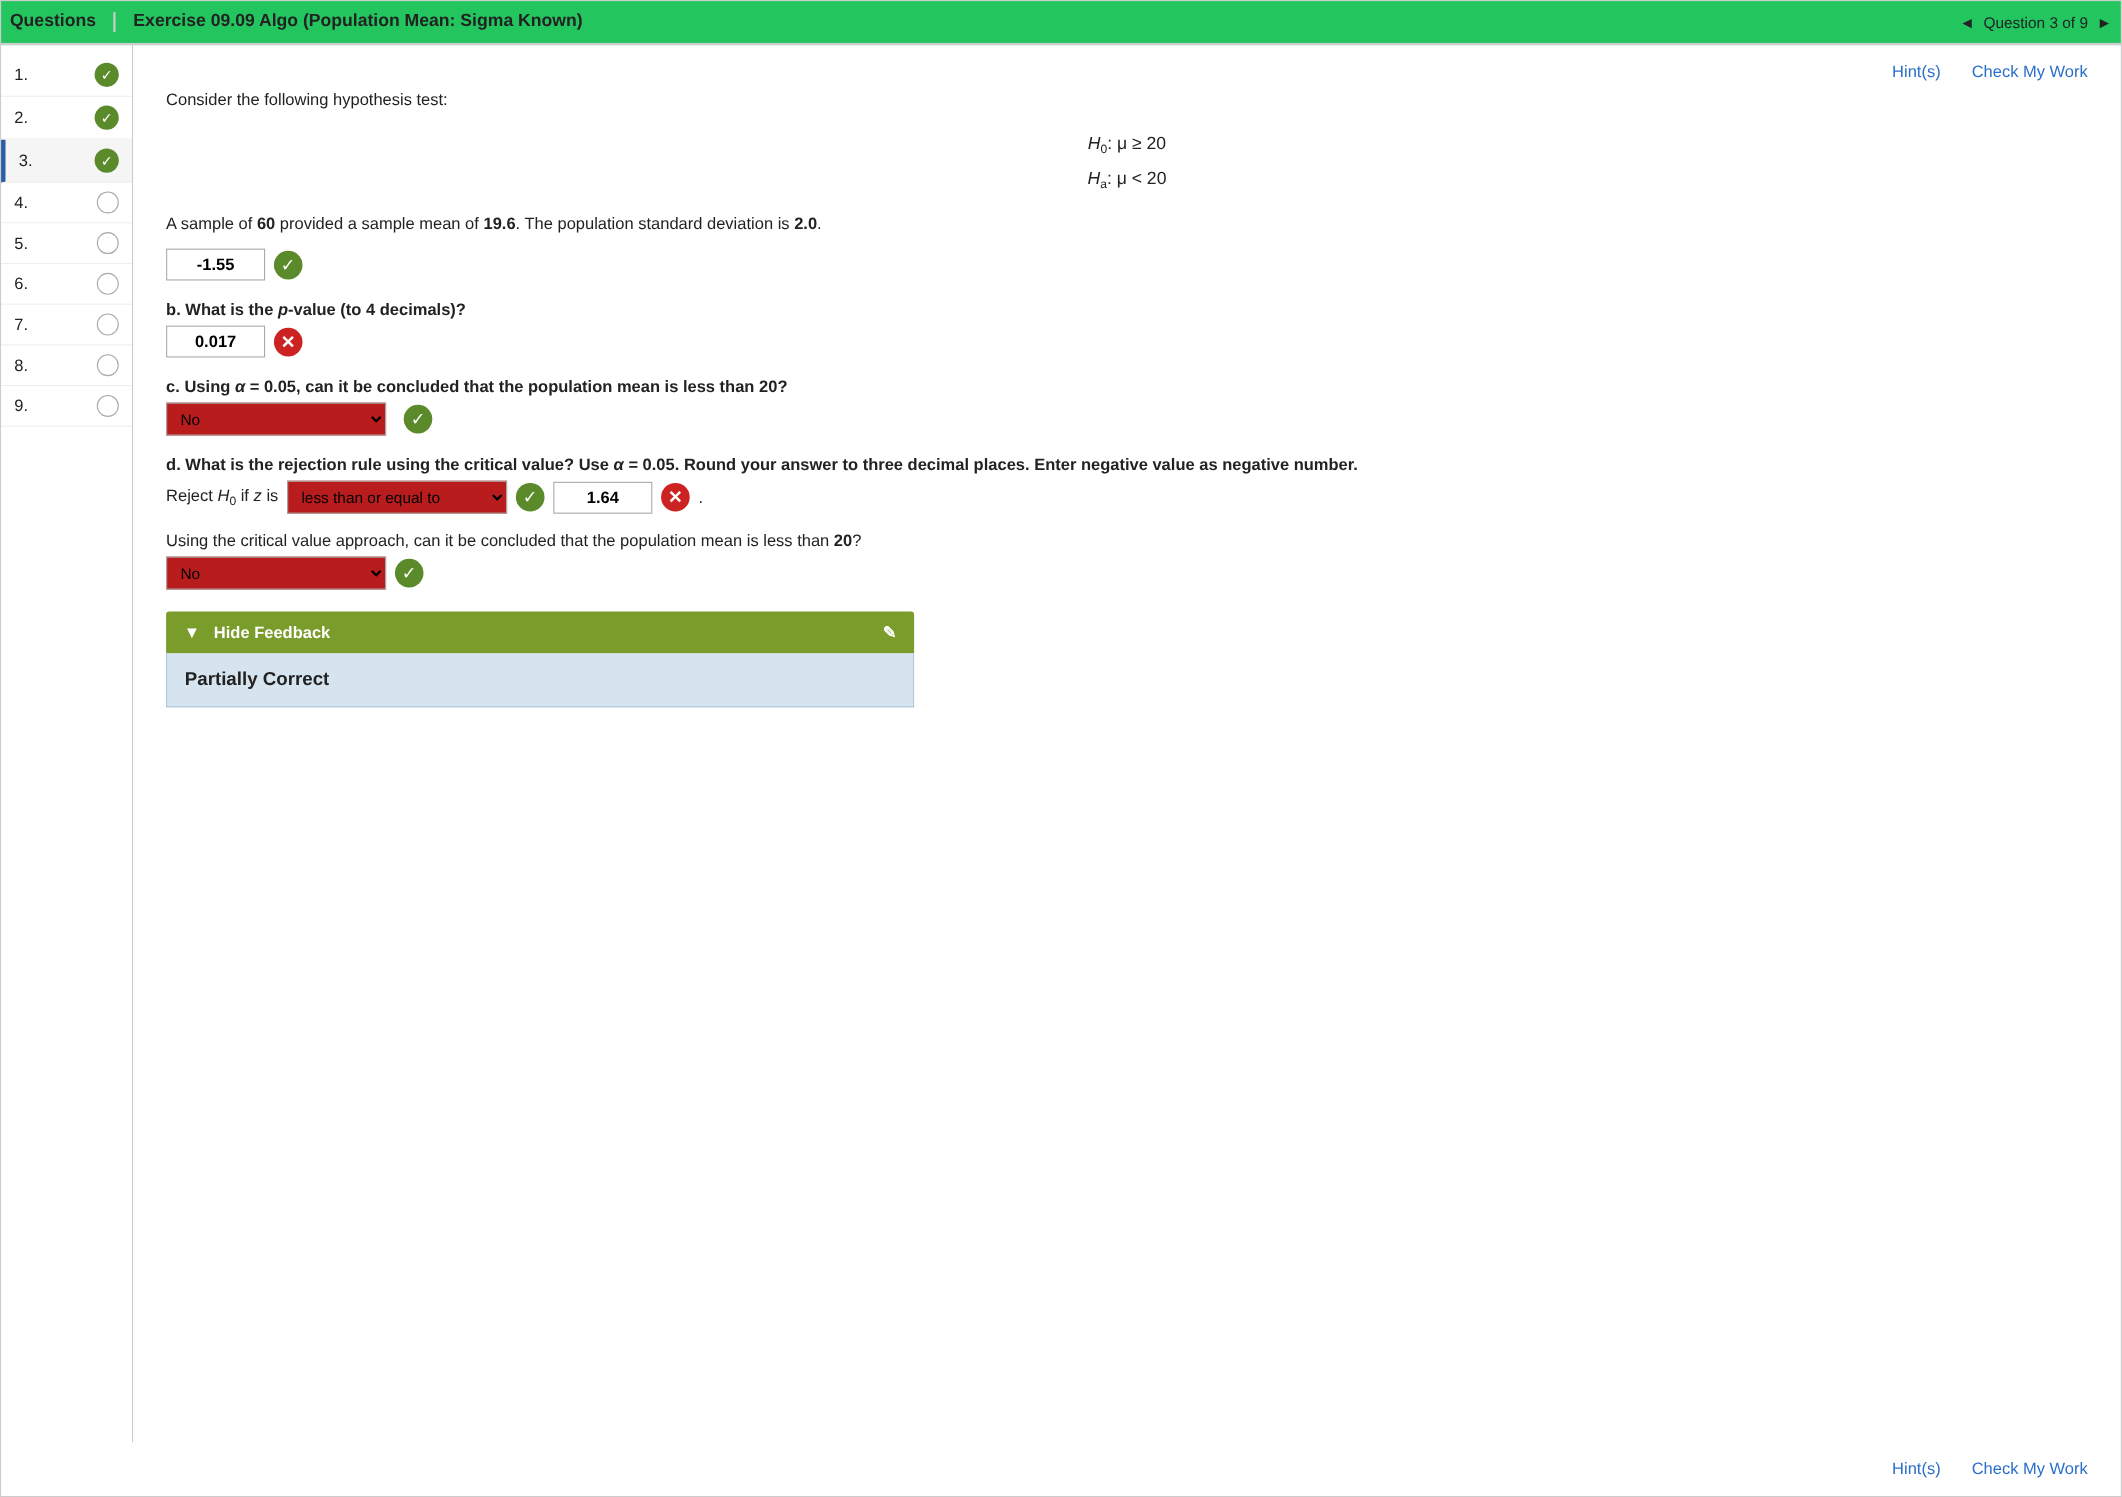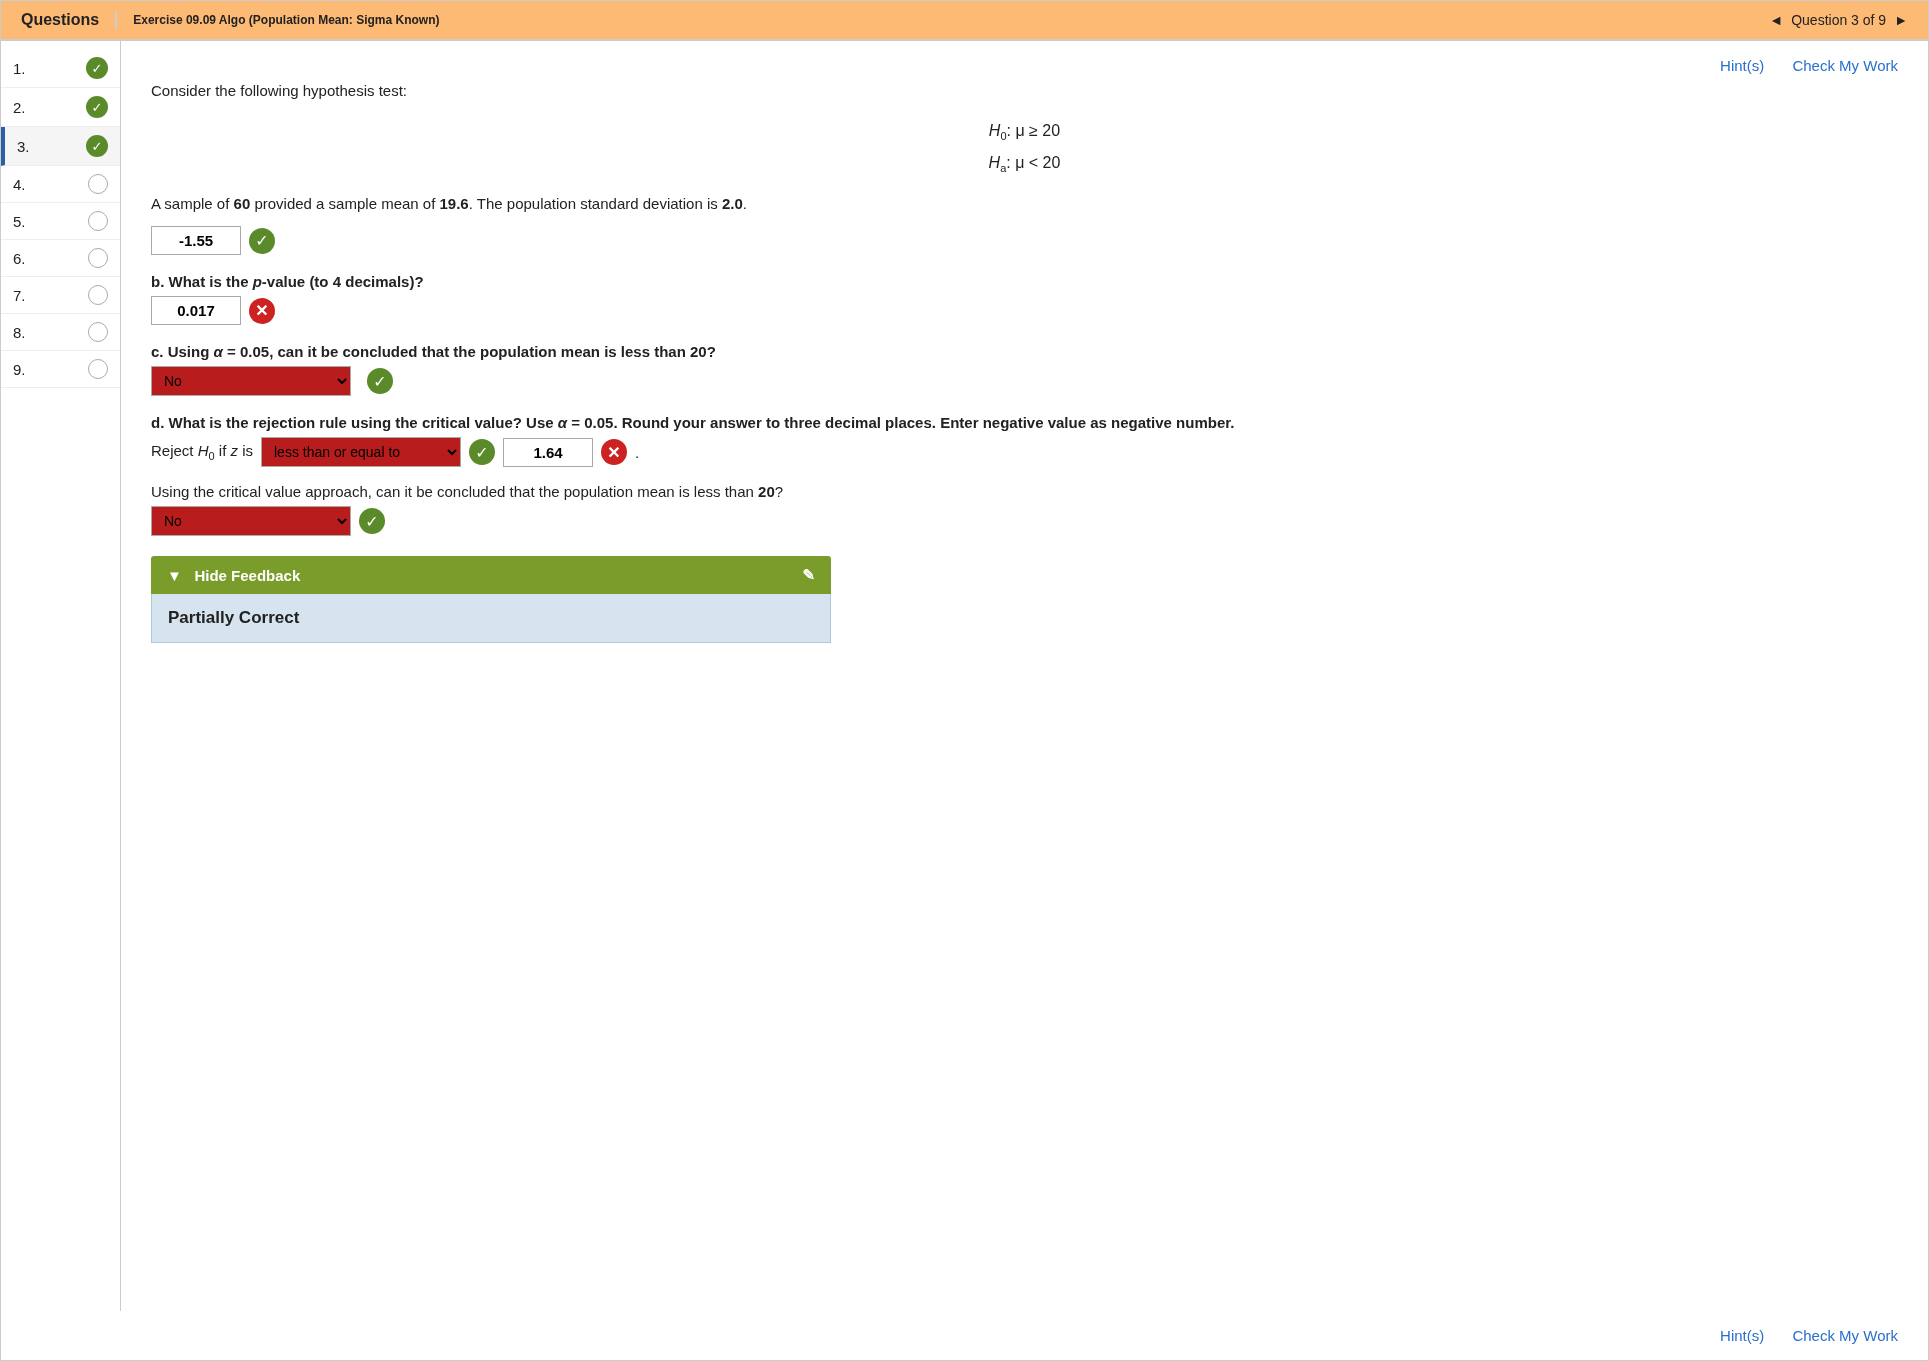--- a/index.html
+++ b/index.html
@@ -1,23 +1,23 @@
 <!DOCTYPE html>
 <html><head>
   <meta charset="utf-8">
   <style>
     * { box-sizing: border-box; margin: 0; padding: 0; }
     body { font-family: Arial, sans-serif; font-size: 15px; background: #fff; color: #222; }
 
     .outer { display: flex; flex-direction: column; width: 1929px; min-height: 1361px; border: 1px solid #ccc; }
 
     
-    .header { display: flex; align-items: center; padding: 10px 20px; border-bottom: 2px solid #ccc; background: #fdba74; }
+    .header { display: flex; padding: 10px 8px; border-bottom: 2px solid #ccc; background: #22c55e; }
     .header-questions { font-weight: bold; font-size: 16px; margin-right: 16px; border-right: 2px solid #ccc; padding-right: 16px; }
-    .header-title { font-weight: bold; font-size: 12px; flex: 1; }
+    .header-title { font-weight: bold; font-size: 16px; flex: 1; }
     .header-nav { display: flex; align-items: center; gap: 8px; font-size: 14px; }
     .header-nav span { cursor: pointer; }
 
     
     .main { display: flex; flex: 1; }
 
     
     .sidebar { width: 120px; border-right: 1px solid #ccc; padding: 8px 0; }
     .sidebar-item { display: flex; align-items: center; justify-content: space-between; padding: 8px 12px; border-bottom: 1px solid #eee; cursor: pointer; }
     .sidebar-item.active { border-left: 4px solid #2a5fa5; background: #f5f5f5; }

